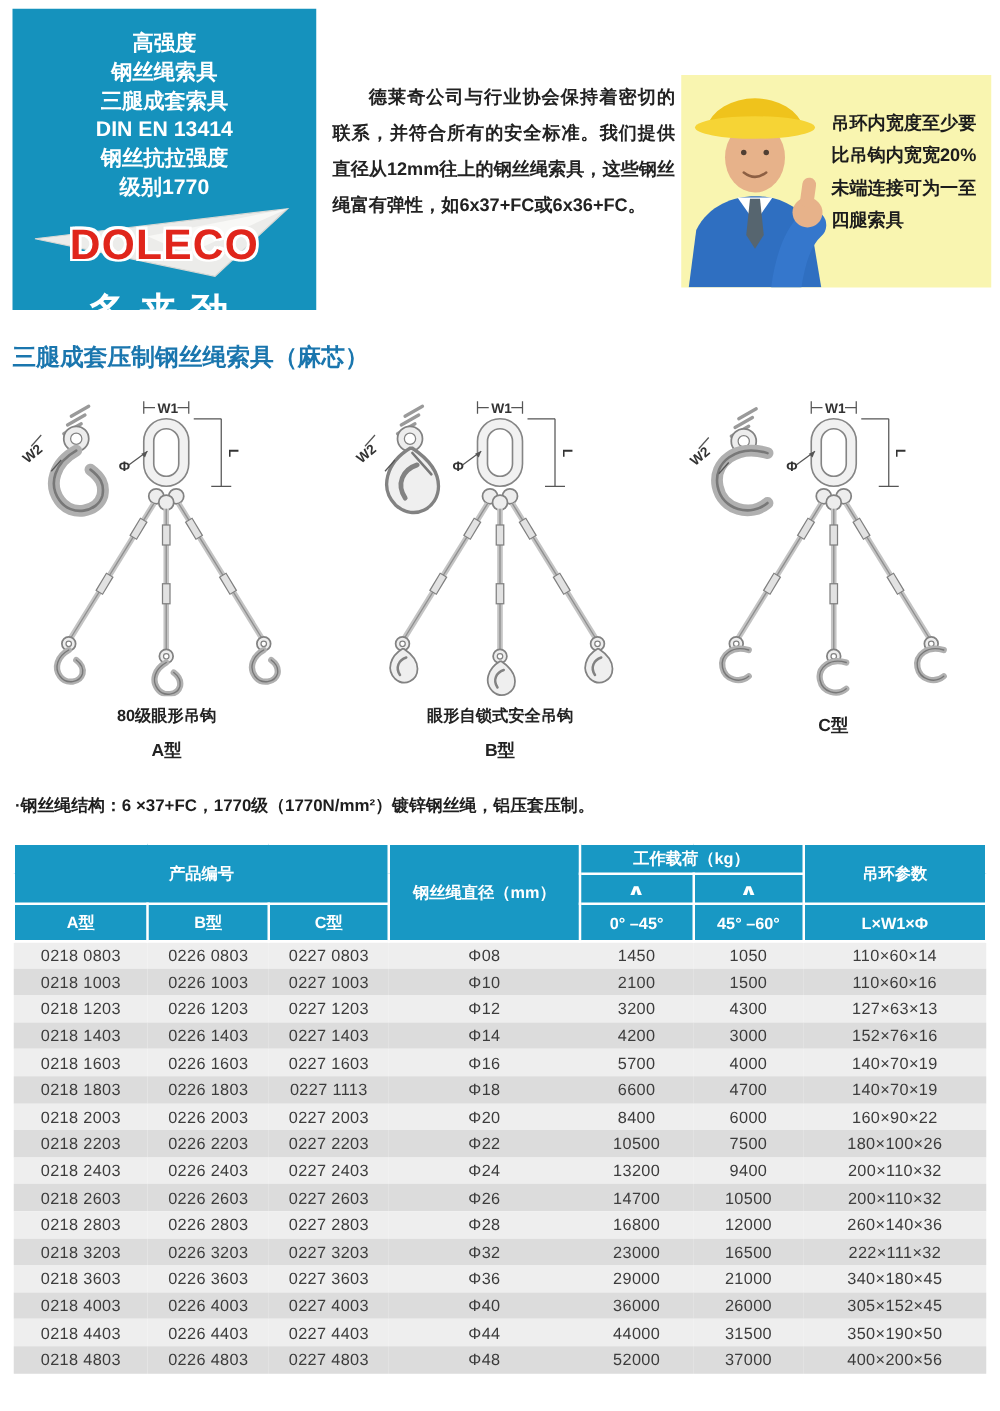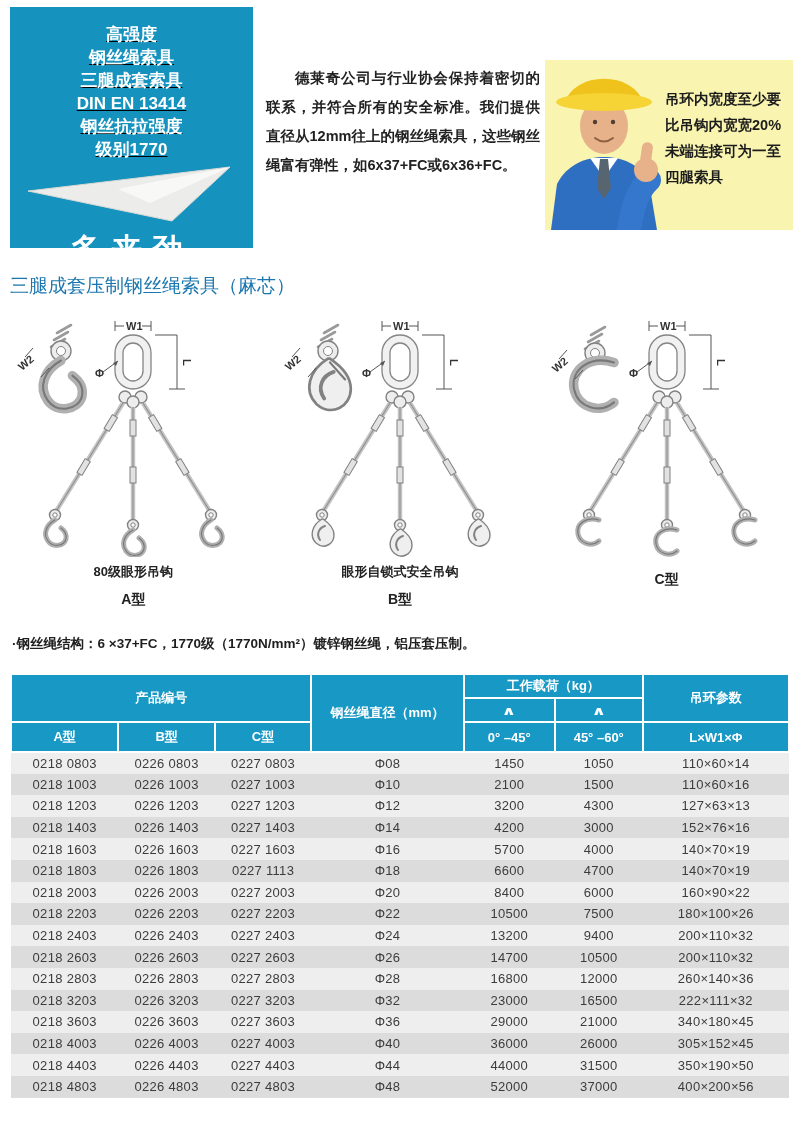--- a/index.html
+++ b/index.html
@@ -6,41 +6,41 @@
     --blue-box:#1592bd; --th-bg:#1898c4; --heading:#1a76ae; --logo-red:#e0251b;
     --yellow:#f9f5b0; --row-odd:#eeeeee; --row-even:#dcdcdc;
   }
   *{box-sizing:border-box; margin:0; padding:0;}
   html,body{width:800px; background:#fff; font-family:"Liberation Sans","DejaVu Sans",sans-serif;}
   body{height:1129px; overflow:hidden; position:relative;}
 
   
   .header{position:relative; height:255px;}
   .blue-box{position:absolute; left:10px; top:7px; width:243px; height:241px;
-    background:var(--blue-box); text-align:center; overflow:hidden;text-decoration:underline;}
+    background:var(--blue-box); text-align:center; overflow:hidden;}
   .blue-lines{margin-top:16px; color:#fff; font-weight:bold; font-size:17px; line-height:23px; white-space:pre-line;}
   .logo-wrap{position:relative; width:220px; height:62px; margin:2px auto 0;}
   .logo-tri{position:absolute; left:0; top:0;}
   .logo-word{position:absolute; left:0; top:14px; width:100%; text-align:center;
     color:var(--logo-red); font-weight:bold; font-size:34px; letter-spacing:1px;
     text-shadow:-2px 0 #fff,2px 0 #fff,0 -2px #fff,0 2px #fff, -2px -2px #fff, 2px 2px #fff, -2px 2px #fff, 2px -2px #fff;
     font-family:"Liberation Sans","DejaVu Sans",sans-serif;}
   .brand-cn{margin-top:4px; color:#fff; font-weight:bold; font-size:31px; letter-spacing:10px;}
 
   .intro{position:absolute; left:266px; top:64px; width:274px; font-size:14.5px; font-weight:600;
     line-height:29px; color:#222; text-indent:2em; text-align:justify;}
 
   .yellow-box{position:absolute; left:545px; top:60px; width:248px; height:170px;
     background:var(--yellow); display:flex; overflow:hidden;}
   .photo{flex:0 0 118px; align-self:flex-end;}
   .yellow-text{padding:26px 4px 0 2px; font-size:14.5px; font-weight:bold; color:#1c1c1c;
     line-height:26px; white-space:pre-line;}
 
   
-  .section-title{margin:18px 0 0 10px; color:var(--heading); font-size:19px; font-weight:normal;}
+  .section-title{margin:18px 0 0 10px; color:var(--heading); font-size:19px; font-weight:bold;}
 
   
   .diagrams{display:flex; margin-top:18px;}
   .diagram-col{flex:1 1 33.33%; text-align:center;}
   .diagram-caption{font-size:13px; color:#222; font-weight:600; margin-top:2px;}
   .diagram-type{font-size:14px; color:#222; font-weight:600; margin-top:10px;}
   .legouter{stroke:#c4c4c4; stroke-width:4.5;}
   .leginner{stroke:#8f8f8f; stroke-width:1.1;}
   .ring{fill:#f1f1f1; stroke:#858585; stroke-width:1.3; fill-rule:evenodd;}
   .dim{stroke:#555; stroke-width:1;}
@@ -80,20 +80,21 @@
 钢丝绳索具
 三腿成套索具
 DIN EN 13414
 钢丝抗拉强度
 级别1770</div>
     <div class="logo-wrap">
       <svg class="logo-tri" width="220" height="62" viewBox="0 0 220 62">
         <polygon points="6,28 208,4 150,58" fill="#ececea" stroke="#d8d8d4" stroke-width="1"></polygon>
         <polygon points="96,26 208,4 128,40" fill="#f8f8f6"></polygon>
       </svg>
+      <div class="logo-word">DOLECO</div>
     </div>
     <div class="brand-cn">多来劲</div>
   </div>
 
   <div class="intro">德莱奇公司与行业协会保持着密切的联系，并符合所有的安全标准。我们提供直径从12mm往上的钢丝绳索具，这些钢丝绳富有弹性，如6x37+FC或6x36+FC。</div>
 
   <div class="yellow-box">
     <svg class="photo" width="118" height="170" viewBox="0 0 118 170">
       <path d="M6,170 L12,124 C22,104 42,97 59,97 C76,97 94,103 104,122 L112,170 Z" fill="#2f6fc1"></path>
       <path d="M84,170 C88,142 95,128 104,120" stroke="#3577cc" stroke-width="24" fill="none" stroke-linecap="round"></path>

